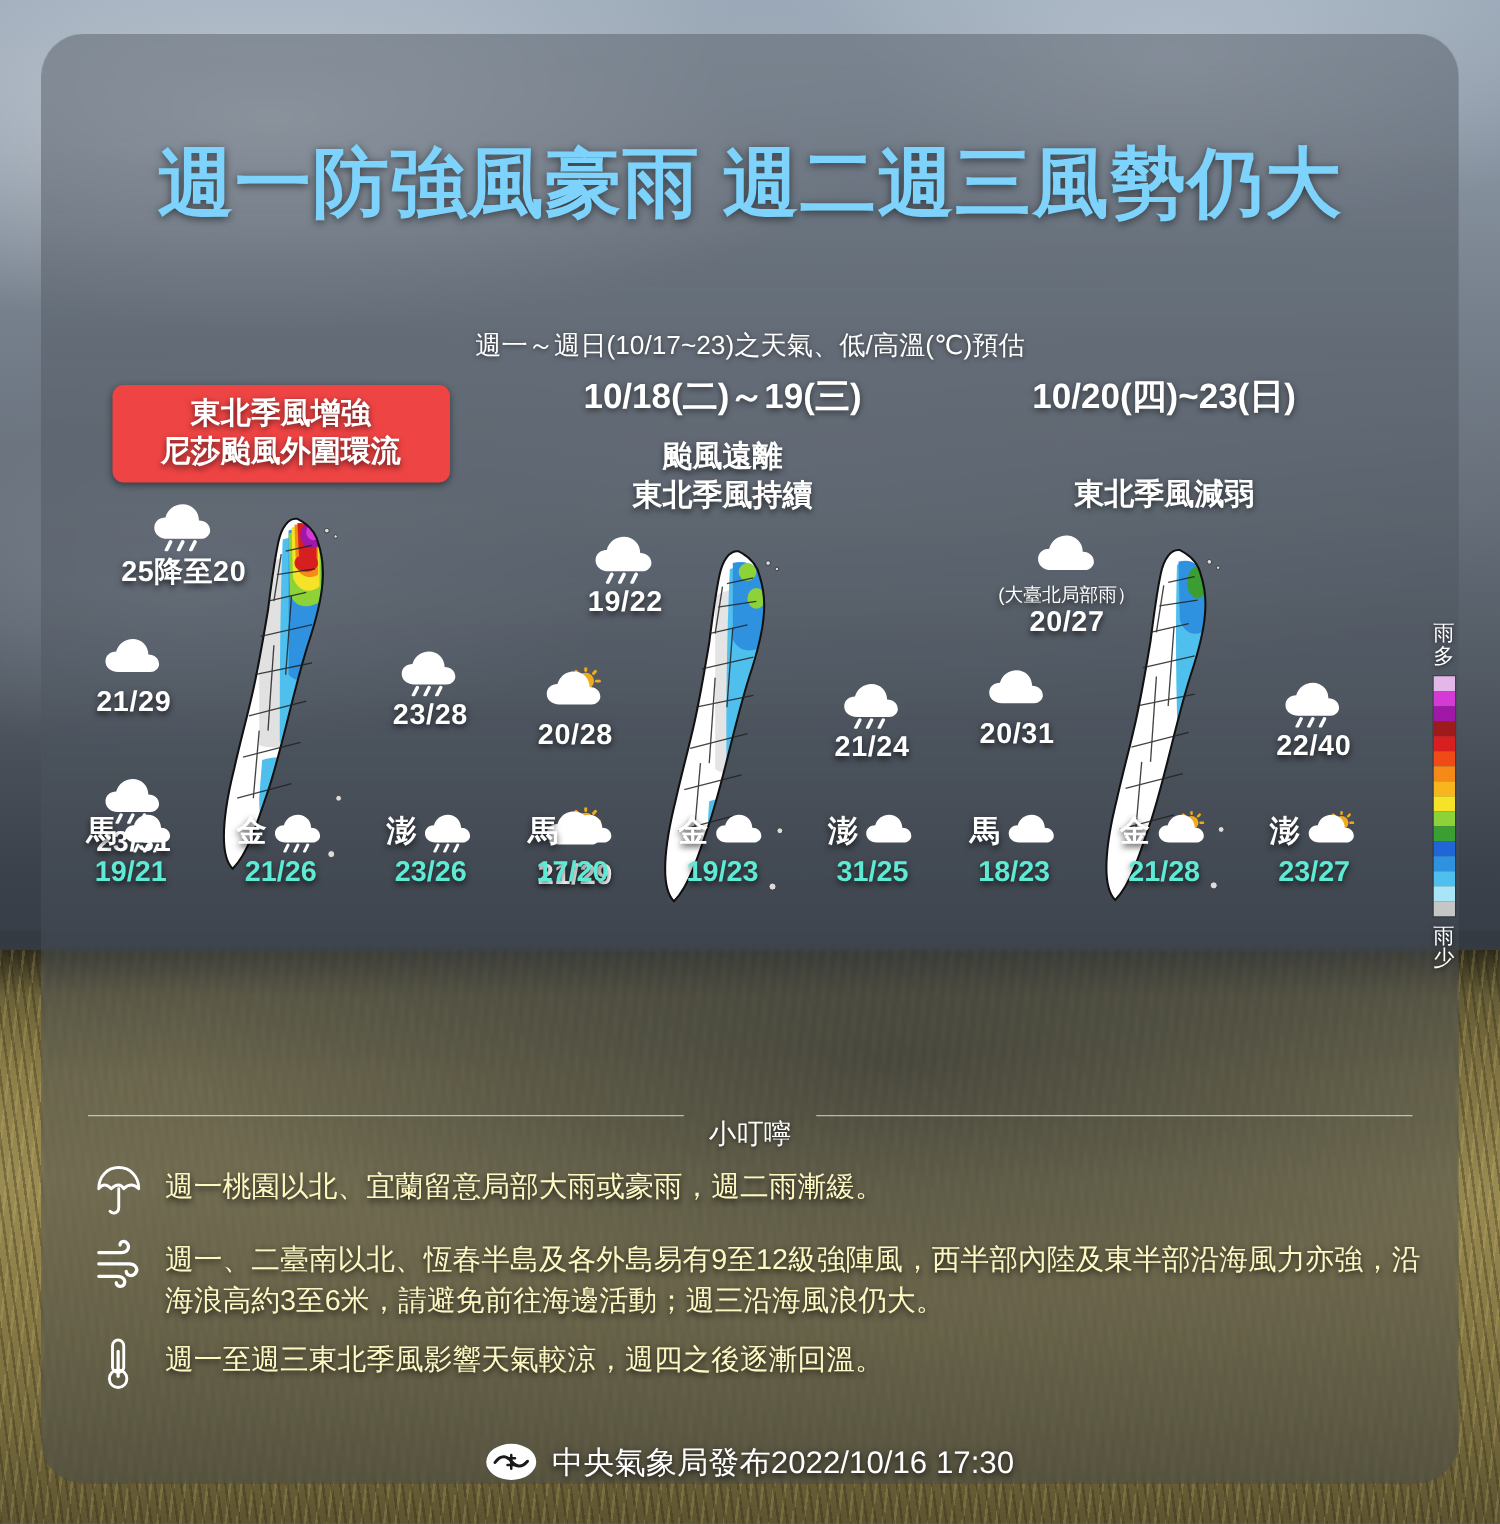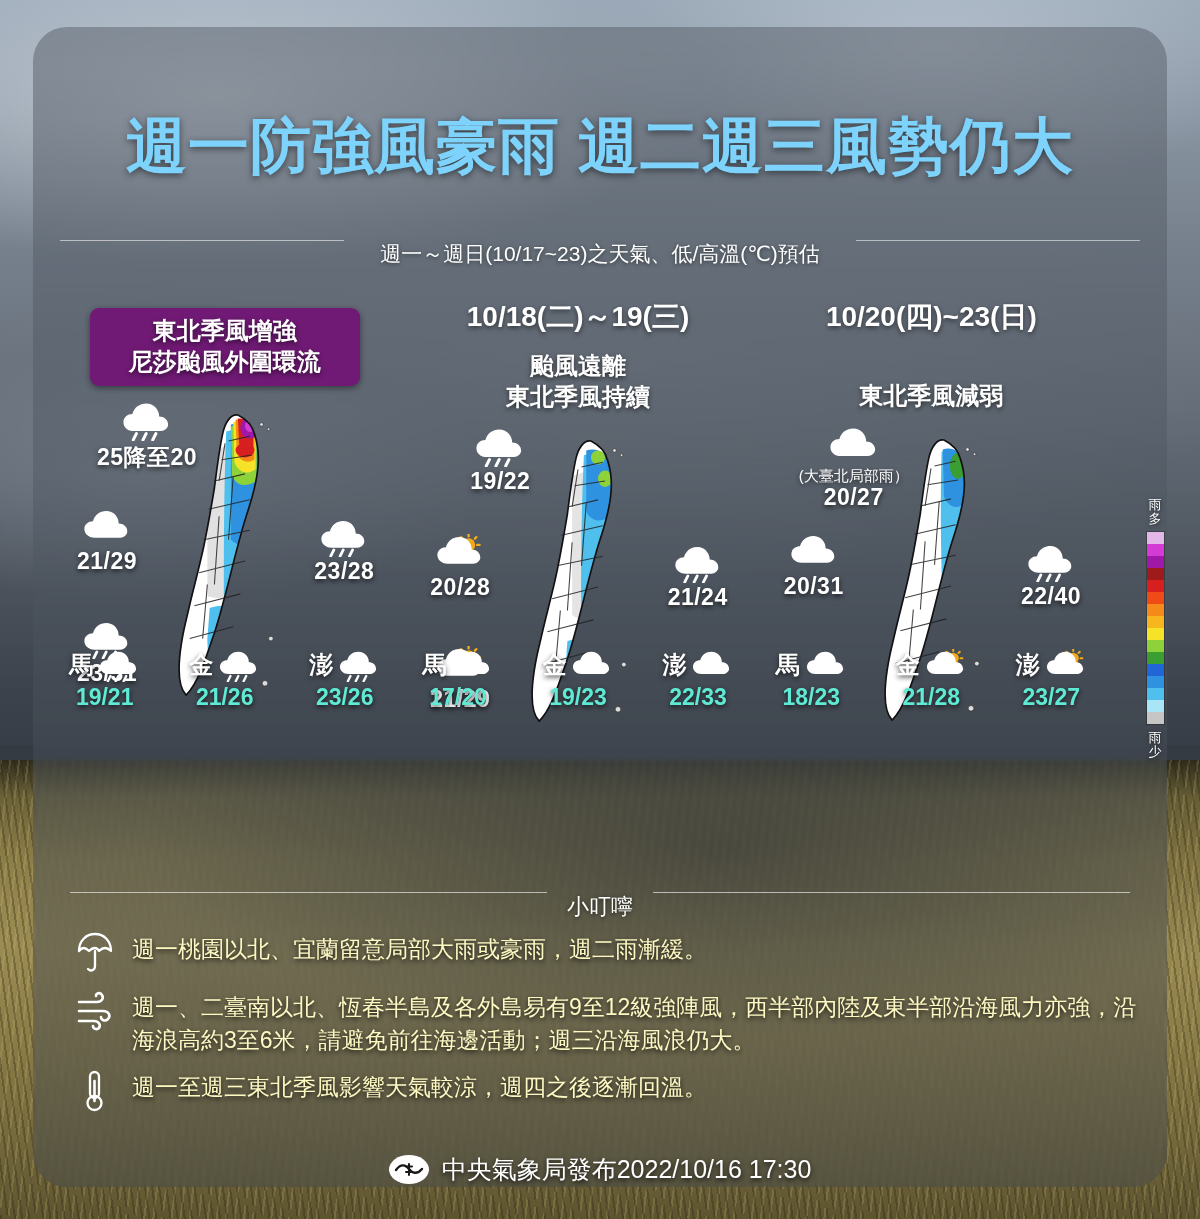--- a/index.html
+++ b/index.html
@@ -43,21 +43,21 @@
   }
 
   
   .headline {
     position:absolute; left:0; right:0; top:106px; text-align:center;
     color:#7dd3fc; font-size:61px; font-weight:bold; letter-spacing:1px;
     text-shadow:0 2px 7px rgba(0,0,0,.55);
   }
   .sub-row {
     position:absolute; left:60px; right:60px; top:240px;
-    display:flex; gap:36px;
+    display:flex; align-items:center; gap:21px;flex-direction:column;
   }
   .sub-row .rule { flex:1 1 auto; height:1px; background:rgba(255,255,255,.55); }
   .sub-row .sub-text {
     color:#fff; font-size:21px; white-space:nowrap;
     text-shadow:0 1px 4px rgba(0,0,0,.55);
   }
 
   
   #columns {
     position:absolute; left:48px; top:296px; width:1060px; height:580px;
@@ -67,21 +67,21 @@
   .col-date {
     text-align:center; color:#fff; font-size:28px; font-weight:bold;
     text-shadow:0 2px 5px rgba(0,0,0,.55); margin-top:2px;
   }
   .col-desc {
     text-align:center; color:#fff; font-size:24px; font-weight:bold;
     line-height:1.3; margin-top:14px; text-shadow:0 2px 5px rgba(0,0,0,.6);
   }
   .col-desc.badge {
     display:block; margin:12px auto 0; width:270px; padding:7px 0 9px;
-    background:#701a75; border-radius:9px; font-size:24px;
+    background:#ef4444; border-radius:9px; font-size:24px;
     box-shadow:0 2px 6px rgba(0,0,0,.45);
   }
   .col-desc.single { margin-top:44px; }
 
   
   .map-wrap { position:relative; height:330px; margin-top:14px; }
   .tw-map { position:absolute; left:50%; transform:translateX(-50%); top:8px; }
 
   
   .temp {
@@ -111,21 +111,21 @@
     text-shadow:0 2px 5px rgba(0,0,0,.7);
   }
   .island .val {
     color:#5eead4; font-size:23px; font-weight:bold; margin-top:2px;
     text-shadow:0 2px 5px rgba(0,0,0,.7);
   }
 
   
   #legend { position:absolute; right:14px; top:498px; width:62px; text-align:center; }
   #legend .cap {
-    color:#fff; font-size:13px; line-height:1.05; width:18px; margin:0 auto;
+    color:#fff; font-size:17px; line-height:1.05; width:18px; margin:0 auto;
     text-shadow:0 1px 4px rgba(0,0,0,.7);
   }
   #legend .bar {
     width:19px; margin:6px auto; border:1px solid rgba(0,0,0,.25);
     display:flex; flex-direction:column;
   }
   #legend .bar i { display:block; height:12px; }
   #legend .cap-low { margin-top:6px; }
 
   
@@ -430,21 +430,21 @@
           </div>
           <div class="val">19/23</div>
         </div>
         <div class="island">
           <div class="head">
             <span class="nm">澎</span>
             <svg width="42" height="33" viewBox="0 0 64 50">
               <path fill="#ffffff" d="M16 38 C8 38 3 33 3 27 C3 21 8 17 14 17 C16 9 23 4 31 4 C40 4 47 11 47 20 C53 20 58 24 58 30 C58 34 54 38 49 38 Z"></path>
             </svg>
           </div>
-          <div class="val">22/33</div>
+          <div class="val">31/25</div>
         </div>
       </div>
     </div>
     <div class="col">
       <div class="col-date">10/20(四)~23(日)</div>
       <div class="col-desc single">東北季風減弱</div>
       <div class="map-wrap">
         <svg width="150" height="300" viewBox="0 0 90 255" class="tw-map">
           <defs>
             <clipPath id="clip2">

